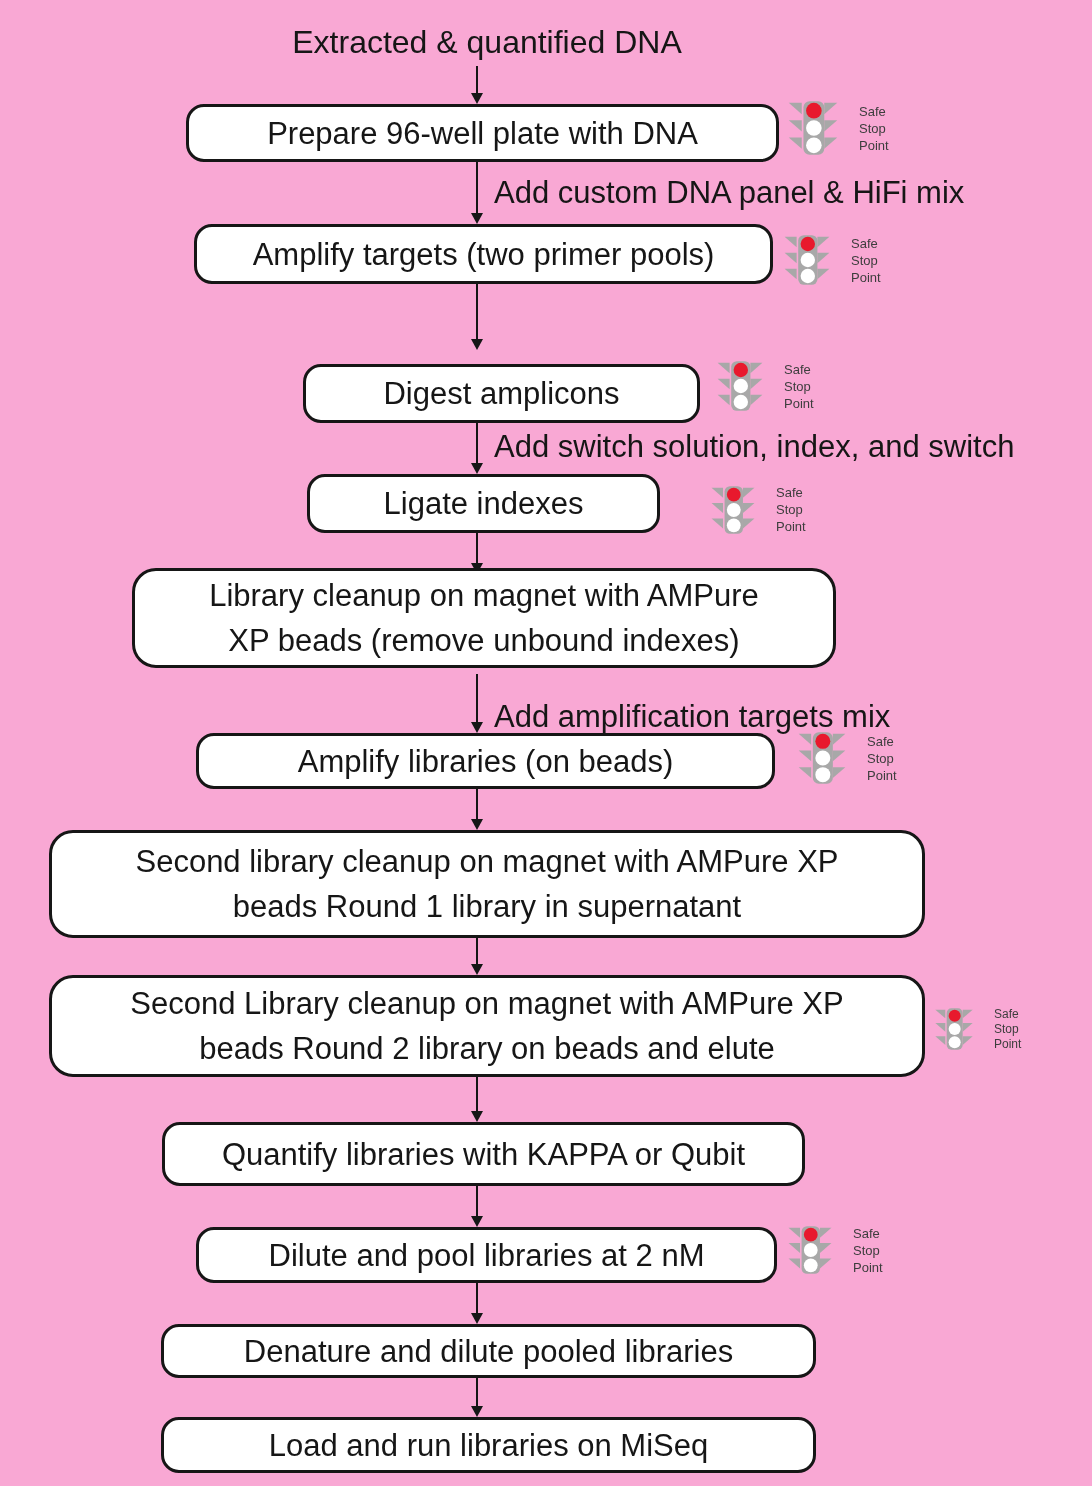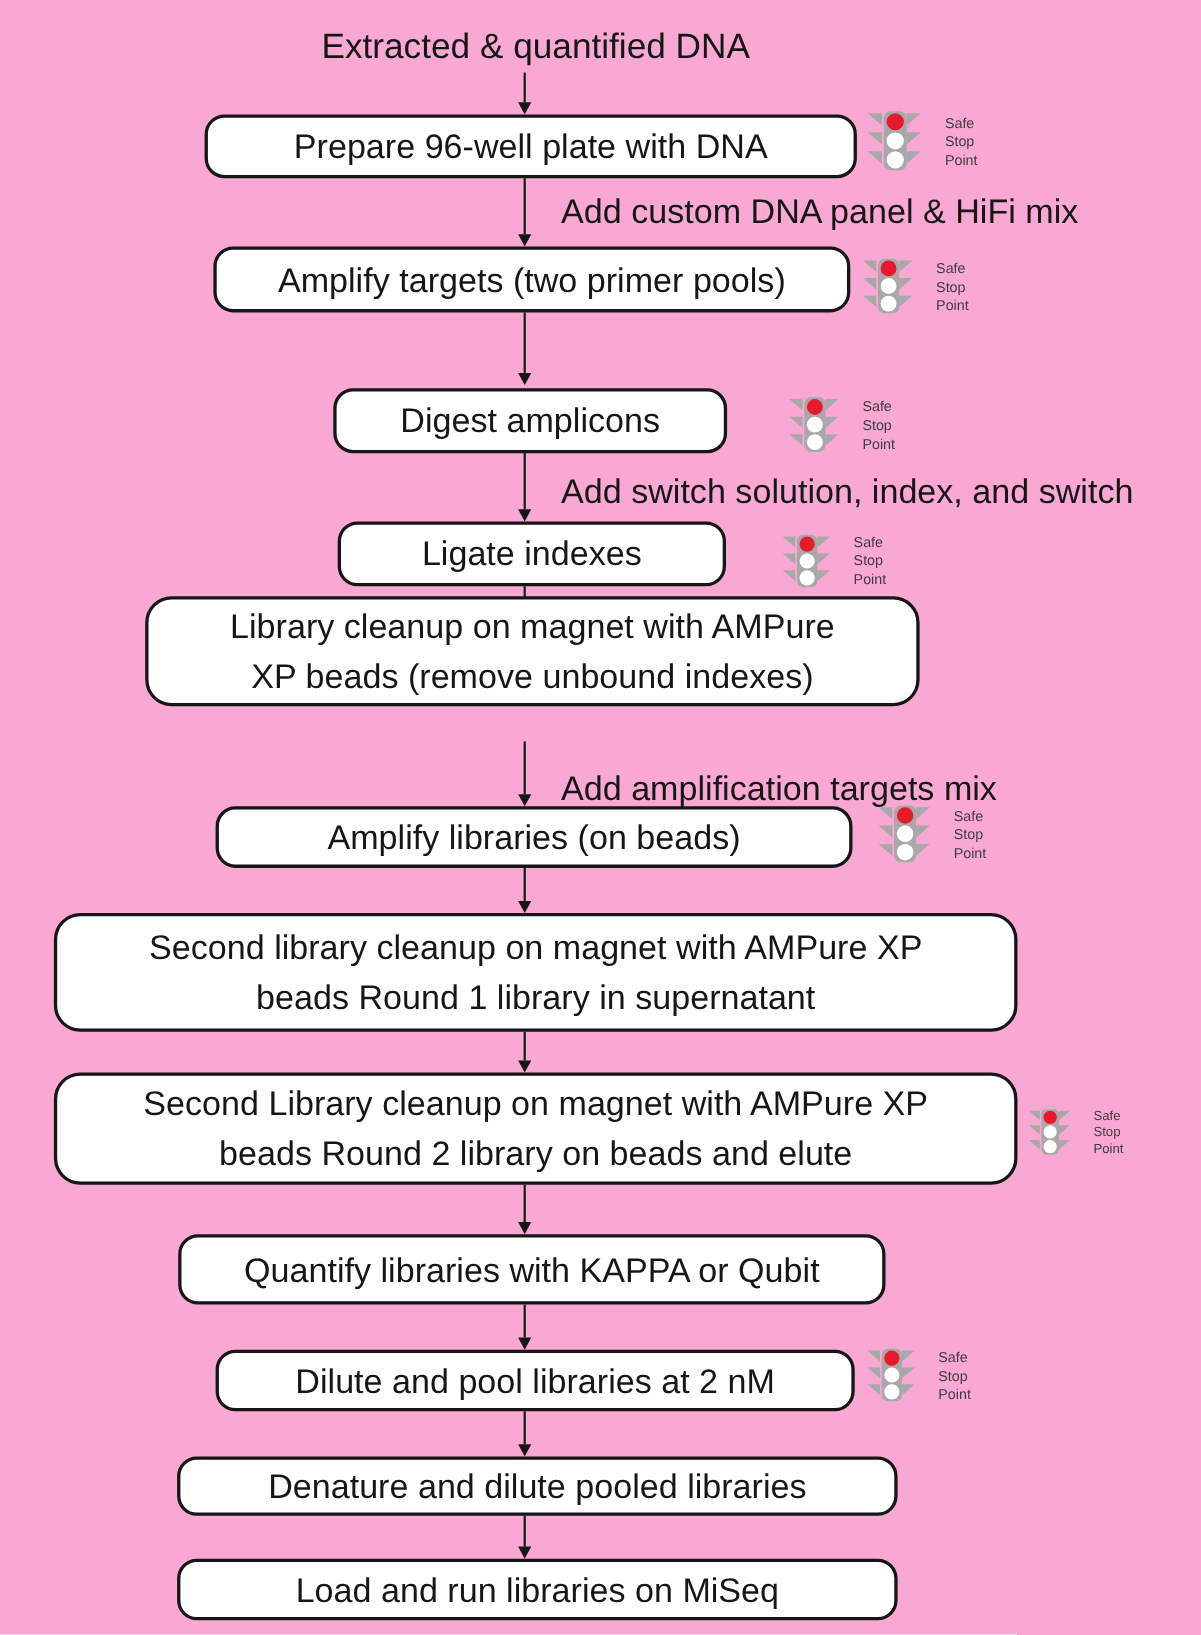--- a/index.html
+++ b/index.html
@@ -32,21 +32,20 @@
     font-size:31px;
     color:#161616;
     line-height:45px;
   }
   .box.wide{border-radius:24px;}
   .edge-label{
     position:absolute;
     font-size:31px;
     white-space:nowrap;
     color:#161616;
-    margin-left:16px;
   }
   .arrow{
     position:absolute;
     width:2px;
     background:#161616;
   }
   .arrow .head{
     position:absolute;
     left:50%;
     bottom:-11px;
@@ -121,29 +120,29 @@
   <div class="edge-label" style="left:494px;top:699px">Add amplification targets mix</div>
 
   <div class="box" style="left:186px;top:104px;width:593px;height:58px">
     <span>Prepare 96-well plate with DNA</span>
   </div>
 
   <div class="box" style="left:194px;top:224px;width:579px;height:60px">
     <span>Amplify targets (two primer pools)</span>
   </div>
 
-  <div class="box" style="left:303px;top:353px;width:358px;height:59px">
+  <div class="box" style="left:303px;top:364px;width:397px;height:59px">
     <span>Digest amplicons</span>
   </div>
 
   <div class="box" style="left:307px;top:474px;width:353px;height:59px">
     <span>Ligate indexes</span>
   </div>
 
-  <div class="box wide" style="left:132px;top:542px;width:704px;height:100px">
+  <div class="box wide" style="left:132px;top:568px;width:704px;height:100px">
     <span>Library cleanup on magnet with AMPure</span>
     <span>XP beads (remove unbound indexes)</span>
   </div>
 
   <div class="box" style="left:196px;top:733px;width:579px;height:56px">
     <span>Amplify libraries (on beads)</span>
   </div>
 
   <div class="box wide" style="left:49px;top:830px;width:876px;height:108px">
     <span>Second library cleanup on magnet with AMPure XP</span>

